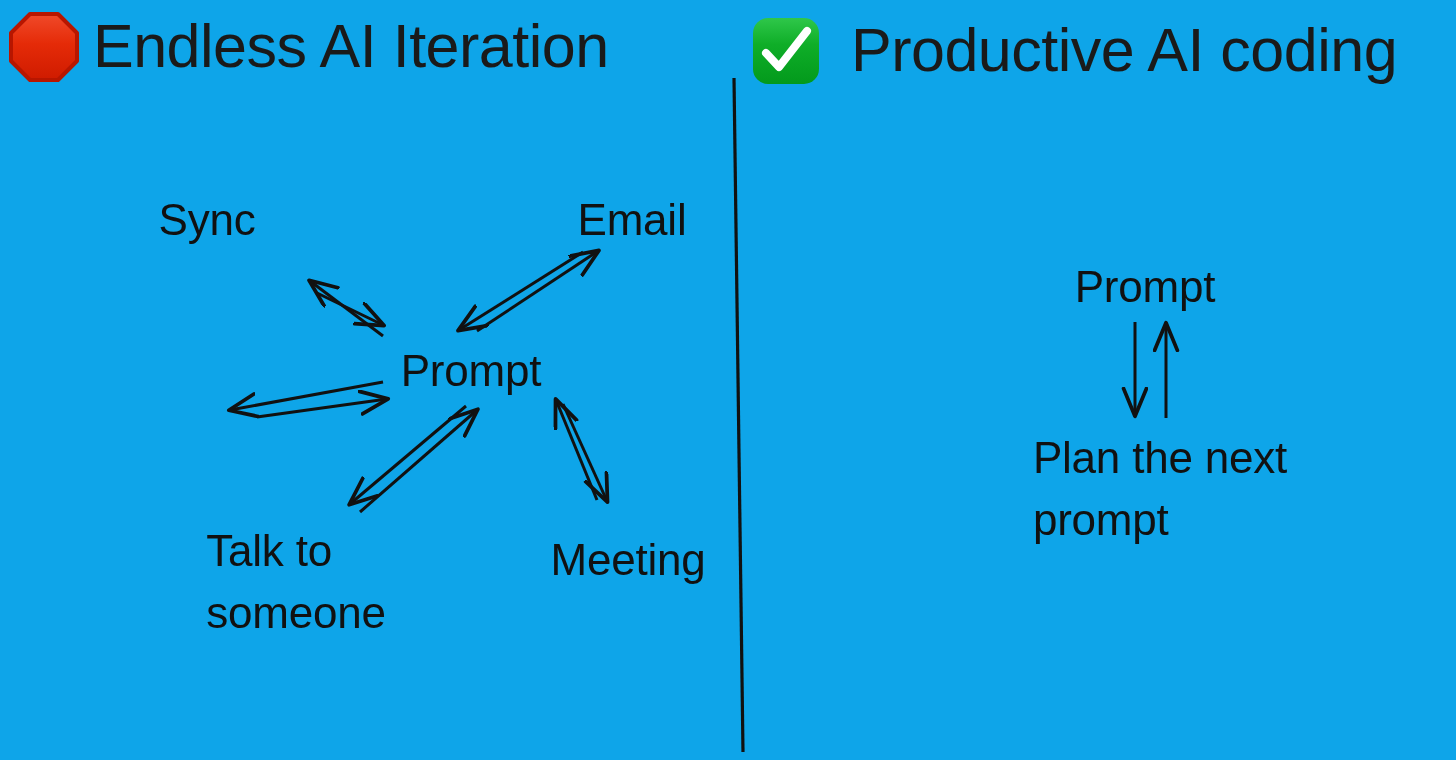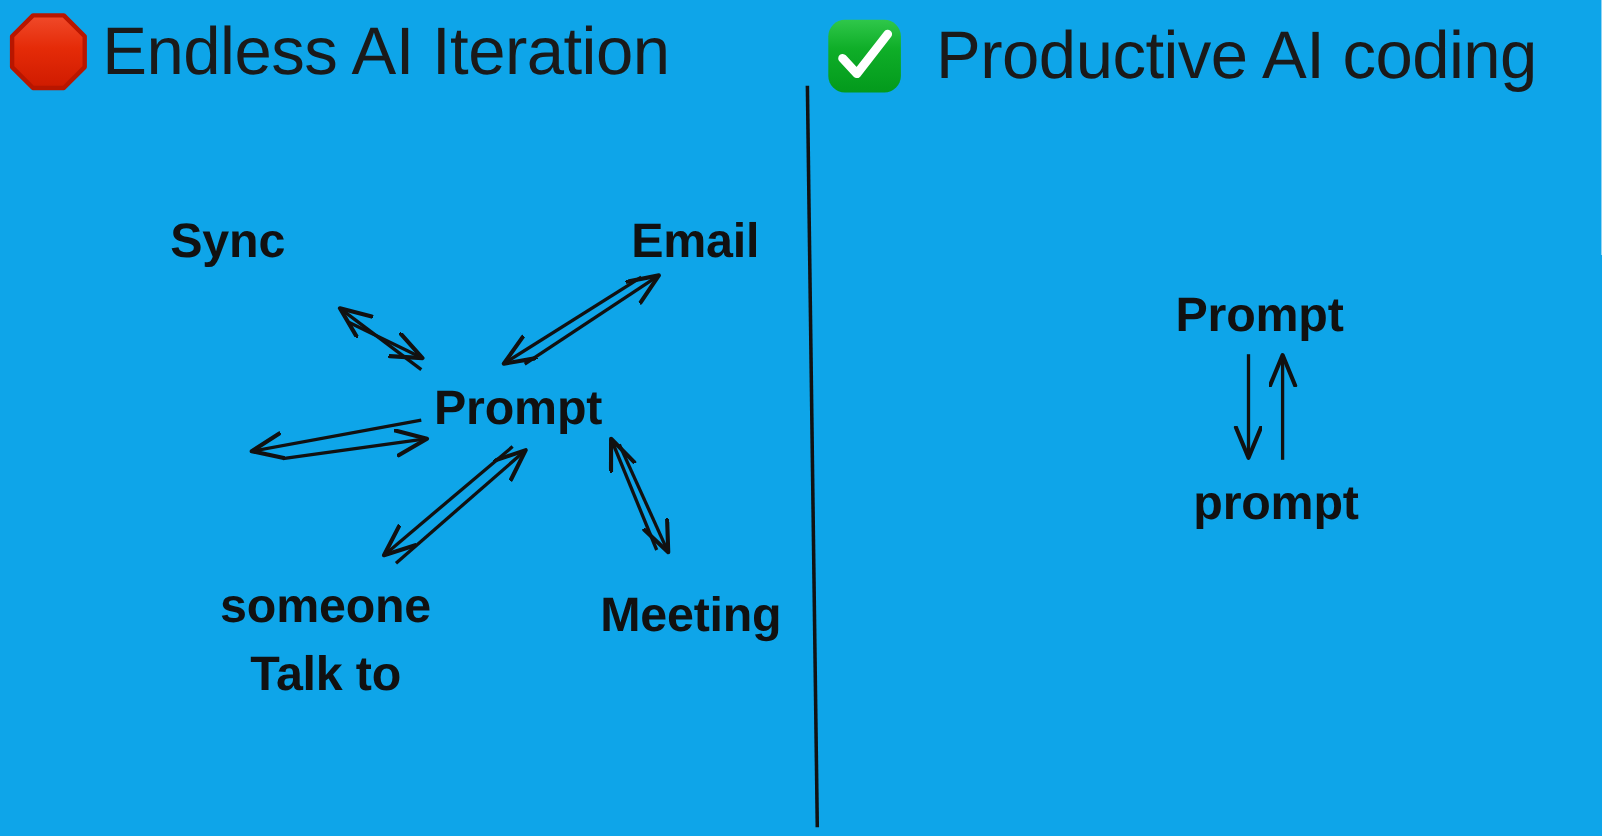--- a/index.html
+++ b/index.html
@@ -58,26 +58,26 @@
     top: 0;
     width: 1456px;
     height: 760px;
     pointer-events: none;
   }
 
   
   .node {
     position: absolute;
     font-family: "Liberation Sans", sans-serif;
-    font-weight: 700;
+    font-weight: 400;
     font-size: 44px;
     line-height: 62px;
     color: #111111;
     white-space: nowrap;
-    text-align: center;
+    text-align: left;
     letter-spacing: -0.2px;
   }
   .node .ln { display: block; }
 
   
   #node-sync        { left: 207px;  top: 189px; transform: translateX(-50%); }
   #node-email       { left: 632px;  top: 189px; transform: translateX(-50%); }
   #node-prompt-left { left: 471px;  top: 340px; transform: translateX(-50%); }
   #node-slack       { left: 143px;  top: 418px; transform: translateX(-50%); }
   #node-talk        { left: 296px;  top: 520px; transform: translateX(-50%); }
@@ -184,29 +184,30 @@
   <div class="node" id="node-email">
     <span class="ln">Email</span>
   </div>
 
   <div class="node" id="node-prompt-left">
     <span class="ln">Prompt</span>
   </div>
 
 
   <div class="node" id="node-talk">
+    <span class="ln">Talk to</span>
     <span class="ln">someone</span>
-    <span class="ln">Talk to</span>
   </div>
 
   <div class="node" id="node-meeting">
     <span class="ln">Meeting</span>
   </div>
 
   <div class="node" id="node-prompt-right">
     <span class="ln">Prompt</span>
   </div>
 
   <div class="node" id="node-plan">
+    <span class="ln">Plan the next</span>
     <span class="ln">prompt</span>
   </div>
 
 </div>
 
 </body></html>

